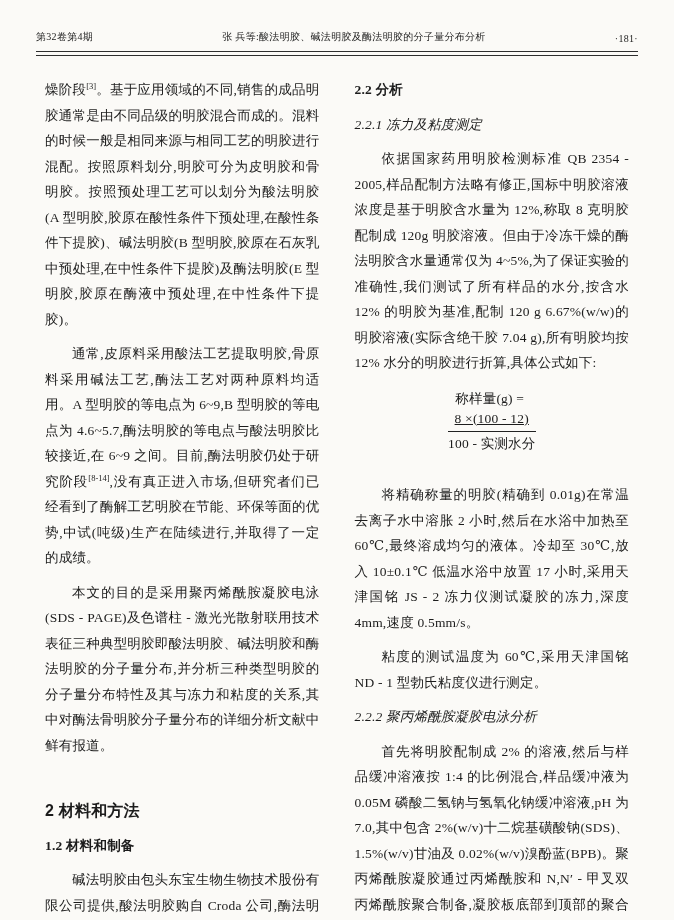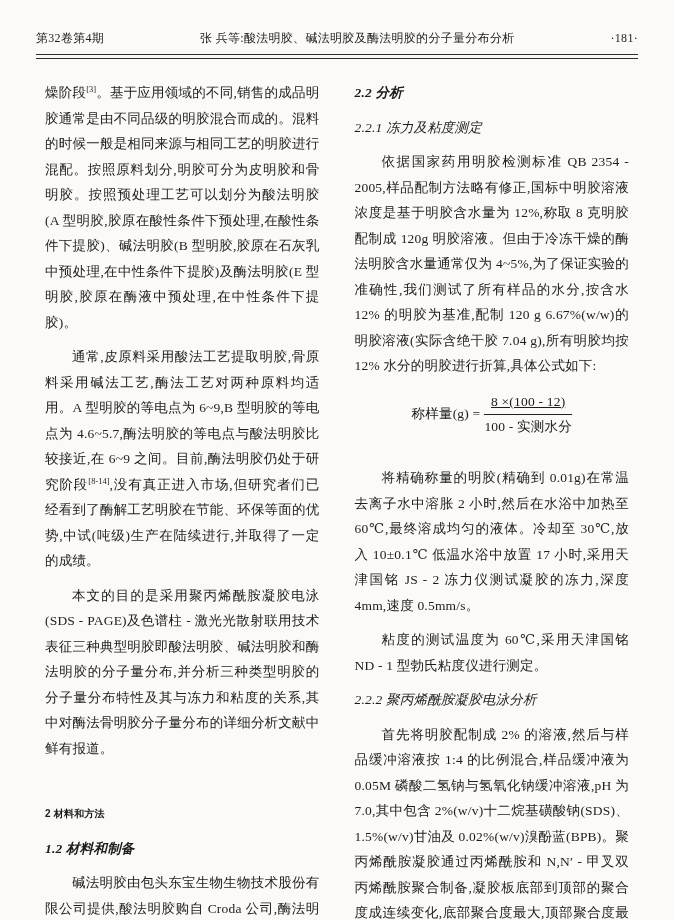--- a/index.html
+++ b/index.html
@@ -5,22 +5,22 @@
   * { margin: 0; padding: 0; box-sizing: border-box; }
   html, body {
     width: 674px; height: 920px; overflow: hidden;
     background: #fbfaf7;
     color: #1c1c1c;
     font-family: "Liberation Serif", "DejaVu Serif", serif;
   }
   .page { width: 674px; height: 920px; padding: 30px 36px 0 36px; }
 
   .page-header {
-    display: flex; align-items: center;
-    font-size: 12px; letter-spacing: 0.3px;
+    display: flex; align-items: flex-end;
+    font-size: 10px; letter-spacing: 0.3px;
   }
   .hdr-left  { flex: 0 0 auto; }
   .hdr-mid   { flex: 1 1 auto; text-align: center; }
   .hdr-right { flex: 0 0 auto; }
 
   .header-rule {
     margin-top: 7px; height: 5px;
     border-top: 1.8px solid #2e2e2e;
     border-bottom: 1.8px solid #2e2e2e;
   }
@@ -31,32 +31,32 @@
     font-size: 13.5px;
     line-height: 25.5px;
     text-align: justify;
     letter-spacing: 0.2px;
   }
 
   .blk { margin: 9px; }
   .blk.indent { text-indent: 2em; }
   .blk.h1 {
     font-family: "Liberation Sans", "DejaVu Sans", sans-serif;
-    font-weight: bold; font-size: 10px;
+    font-weight: bold; font-size: 16px;
     margin-top: 40px;
   }
-  .blk.h2 { font-weight: bold; font-style: italic; }
+  .blk.h2 { font-weight: bold; }
   .blk.h3 { font-style: italic; }
 
   sup { font-size: 8.5px; line-height: 0; letter-spacing: 0; }
 
   .formula {
     display: flex; justify-content: center; align-items: center;
     margin: 13px 0 28px 0;
-    font-size: 13.5px; line-height: 1.5;
+    font-size: 13.5px; line-height: 1.5; flex-direction: column;
   }
   .f-lhs { margin-right: 4px; }
   .frac { display: inline-flex; flex-direction: column; text-align: center; }
   .frac .num { padding: 0 6px 2px 6px; border-bottom: 1.4px solid #222; text-decoration: underline; }
   .frac .den { padding-top: 2px; text-align: center; }
 </style>
 </head>
 <body>
 
 <div class="page">

